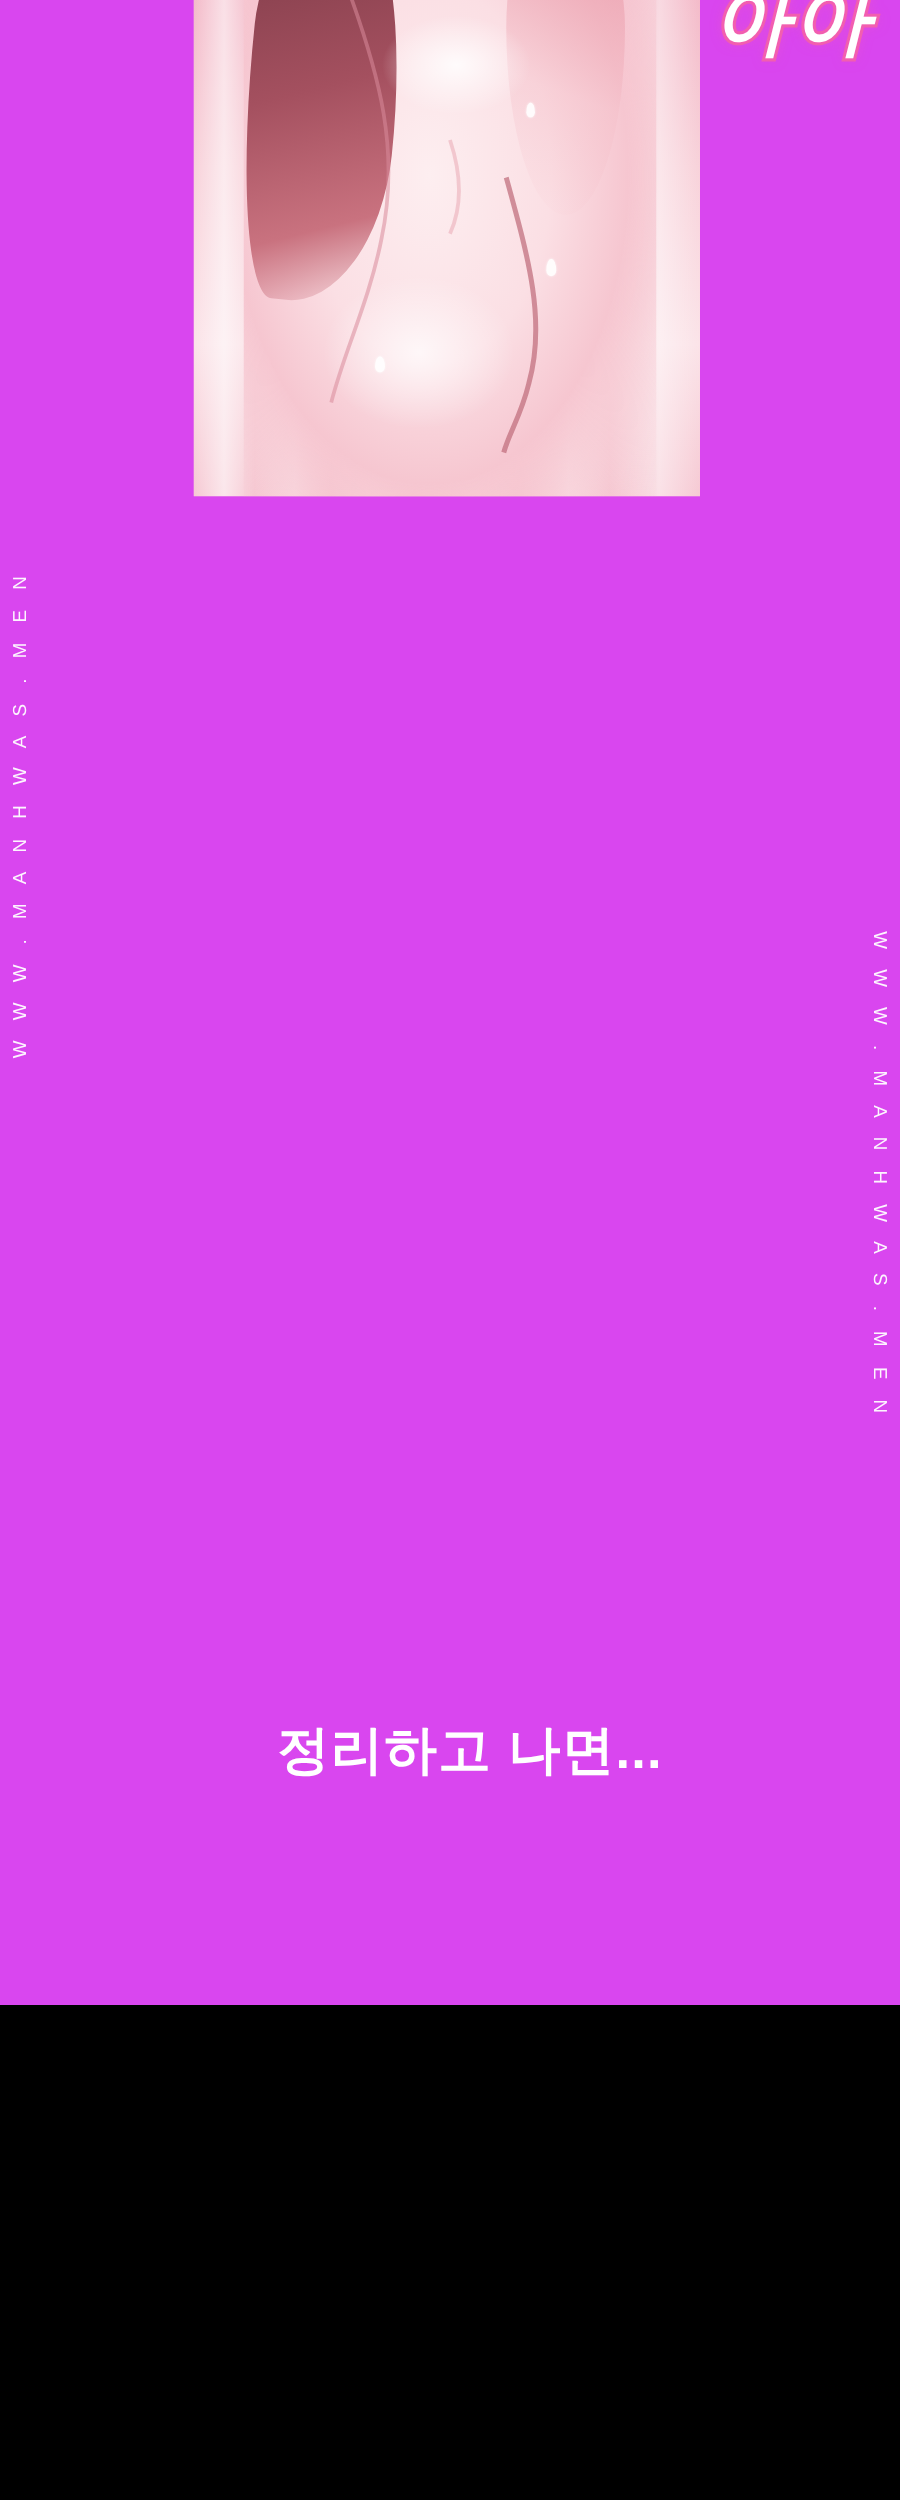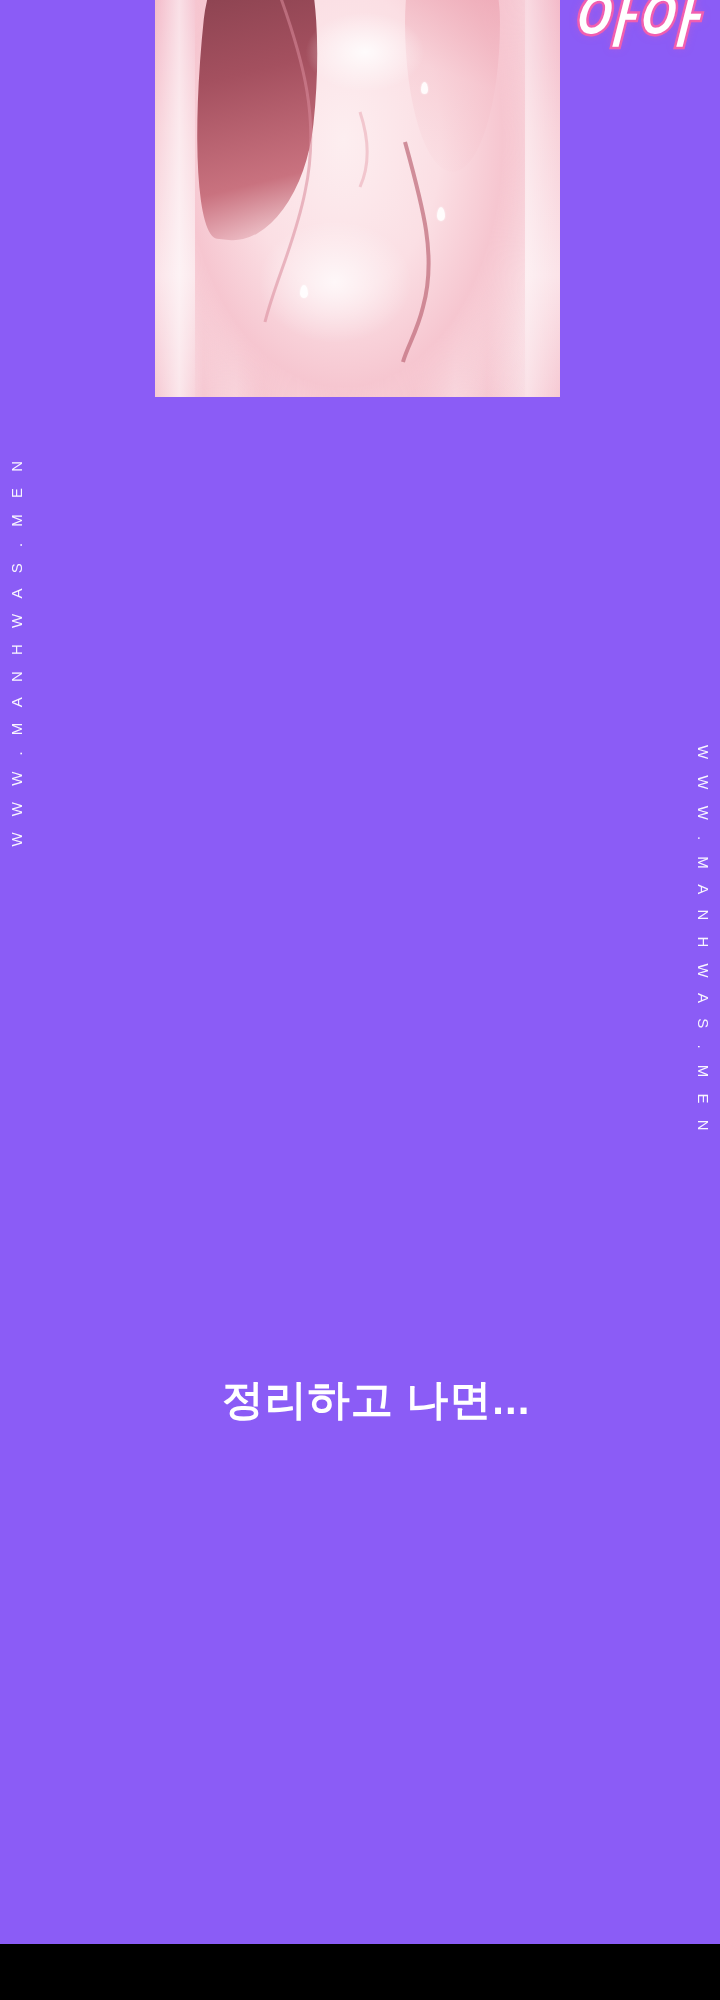--- a/index.html
+++ b/index.html
@@ -12,22 +12,22 @@
     height: 2000px;
     position: relative;
     overflow: hidden;
     font-family: "Liberation Sans", sans-serif;
   }
 
   .page {
     position: absolute;
     left: 0; top: 0;
     width: 720px;
-    height: 1944px;
-    background: #8b5cf6;
+    height: 1604px;
+    background: #d946ef;
     overflow: hidden;
   }
 
   
   .panel {
     position: absolute;
     left: 155px;
     top: -8px;
     width: 405px;
     height: 405px;

